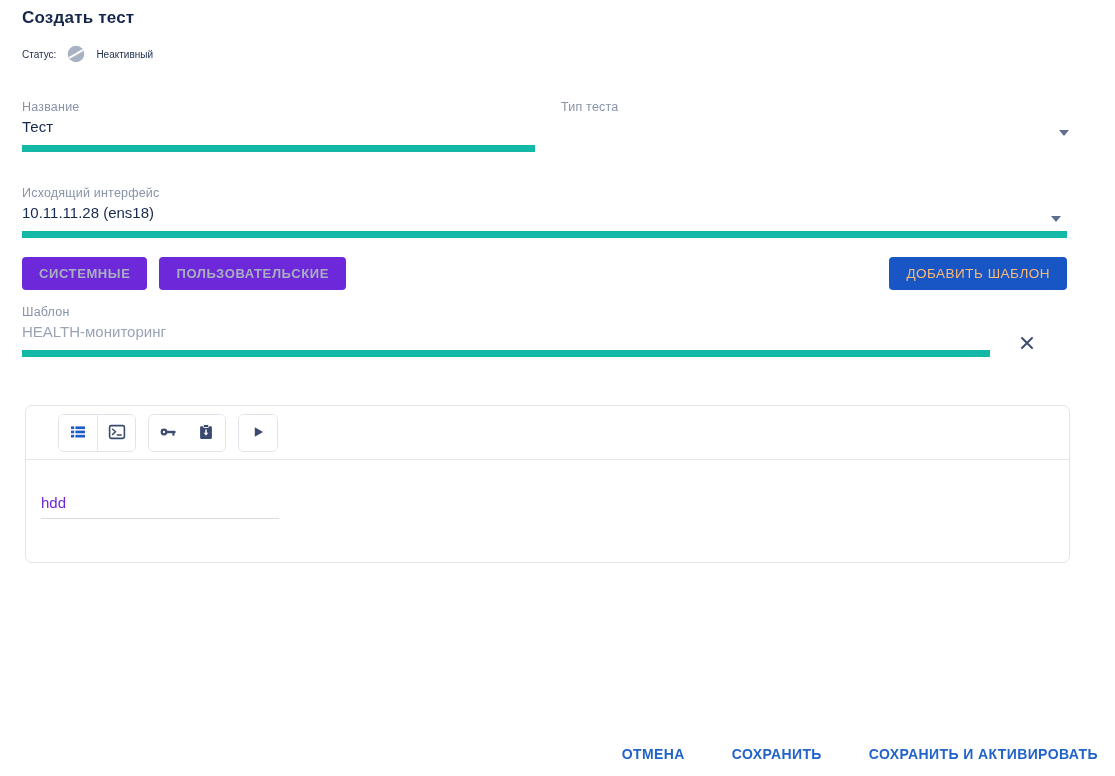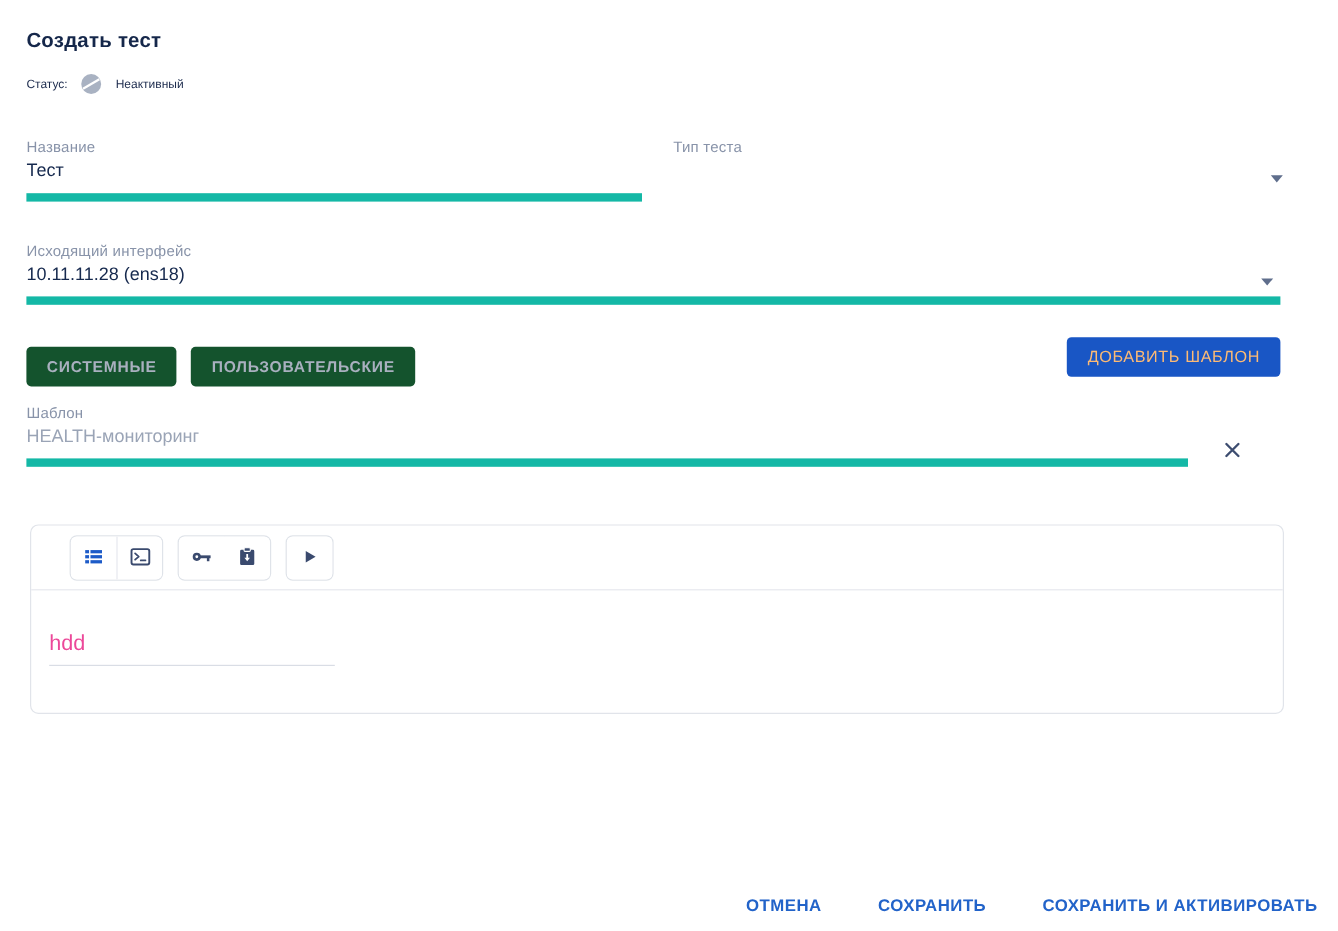--- a/index.html
+++ b/index.html
@@ -1,21 +1,21 @@
 <!DOCTYPE html>
 <html><head>
 <meta charset="utf-8">
 <style>
   * { box-sizing: border-box; margin: 0; padding: 0; }
   html,body { width:1115px; height:776px; }
   body {
     font-family: "Liberation Sans", sans-serif;
     background:#ffffff; color:#17294d; position:relative; overflow:hidden;
   }
-  .container { padding:16px 48px 0 22px; position:relative; height:100%; }
+  .container { padding:0 48px 0 22px; position:relative; height:100%; }
 
   .page-title { padding-top:8px; font-size:17px; font-weight:700; color:#15274a; letter-spacing:.2px; }
 
   .status-row { margin-top:16px; display:flex; align-items:center; font-size:10px; color:#1c2b4d; }
   .status-row .lbl { margin-right:10px; }
   .status-row .icon { width:20px; height:20px; margin-right:10px; display:inline-flex; }
 
   .form-grid { margin-top:36px; display:grid; grid-template-columns:513px 514px; column-gap:26px; }
   .field { position:relative; }
   .field .flabel { font-size:12.5px; color:#8893a9; letter-spacing:.2px; }
@@ -26,23 +26,23 @@
   }
   .field.select .fvalue { cursor:pointer; }
   .field .caret {
     position:absolute; right:6px; bottom:16px; width:0; height:0;
     border-left:5px solid transparent; border-right:5px solid transparent; border-top:6px solid #5f6e8c;
   }
   .full-row { margin-top:34px; }
 
   .tabs-row { margin-top:19px; display:flex; align-items:center; gap:12px; }
   .tab-btn {
-    background:#14532d; color:#a9b0bf; border:none; border-radius:4px;
+    background:#6d28d9; color:#a9b0bf; border:none; border-radius:4px;
     font-family:"Liberation Sans",sans-serif; font-size:13px; font-weight:700; letter-spacing:.6px;
-    padding:9px 17px; cursor:default;margin-top:16px;
+    padding:9px 17px; cursor:default;
   }
   .primary-btn {
     margin-left:auto; background:#1956c5; color:#fdba74; border:none; border-radius:4px;
     font-family:"Liberation Sans",sans-serif; font-size:13.5px; font-weight:400; letter-spacing:.5px;
     padding:9px 17px; cursor:pointer;
   }
 
   .template-row { margin-top:15px; display:flex; align-items:flex-end; }
   .template-row .field { width:968px; }
   .template-row .fvalue { color:#9aa4b6; }
@@ -57,21 +57,21 @@
     border-bottom:1px solid #e6e8ee;
   }
   .btn-group { display:flex; border:1px solid #dfe3e9; border-radius:6px; overflow:hidden; background:#fff; }
   .tool-btn {
     width:38px; height:36px; display:flex; align-items:center; justify-content:center;
     background:#fff; border:none; cursor:pointer; padding:0;
   }
   .tool-btn + .tool-btn.divided { border-left:1px solid #e6e8ee; }
   .panel-body { padding:34px 0 0 15px; }
   .step-input {
-    width:238px; font-size:18px; color:#ec4899; background:transparent;
+    width:238px; font-size:15px; color:#6d28d9; background:transparent;
     border:none; border-bottom:1px solid #d9dde5; padding:0 0 7px 0; outline:none;
     font-family:"Liberation Sans",sans-serif;
   }
 
   .footer {
     position:absolute; right:17px; bottom:14px; display:flex; gap:47px; align-items:center;
   }
   .text-btn {
     background:none; border:none; cursor:pointer; color:#2263c9;
     font-family:"Liberation Sans",sans-serif; font-size:14px; font-weight:700; letter-spacing:.4px;

